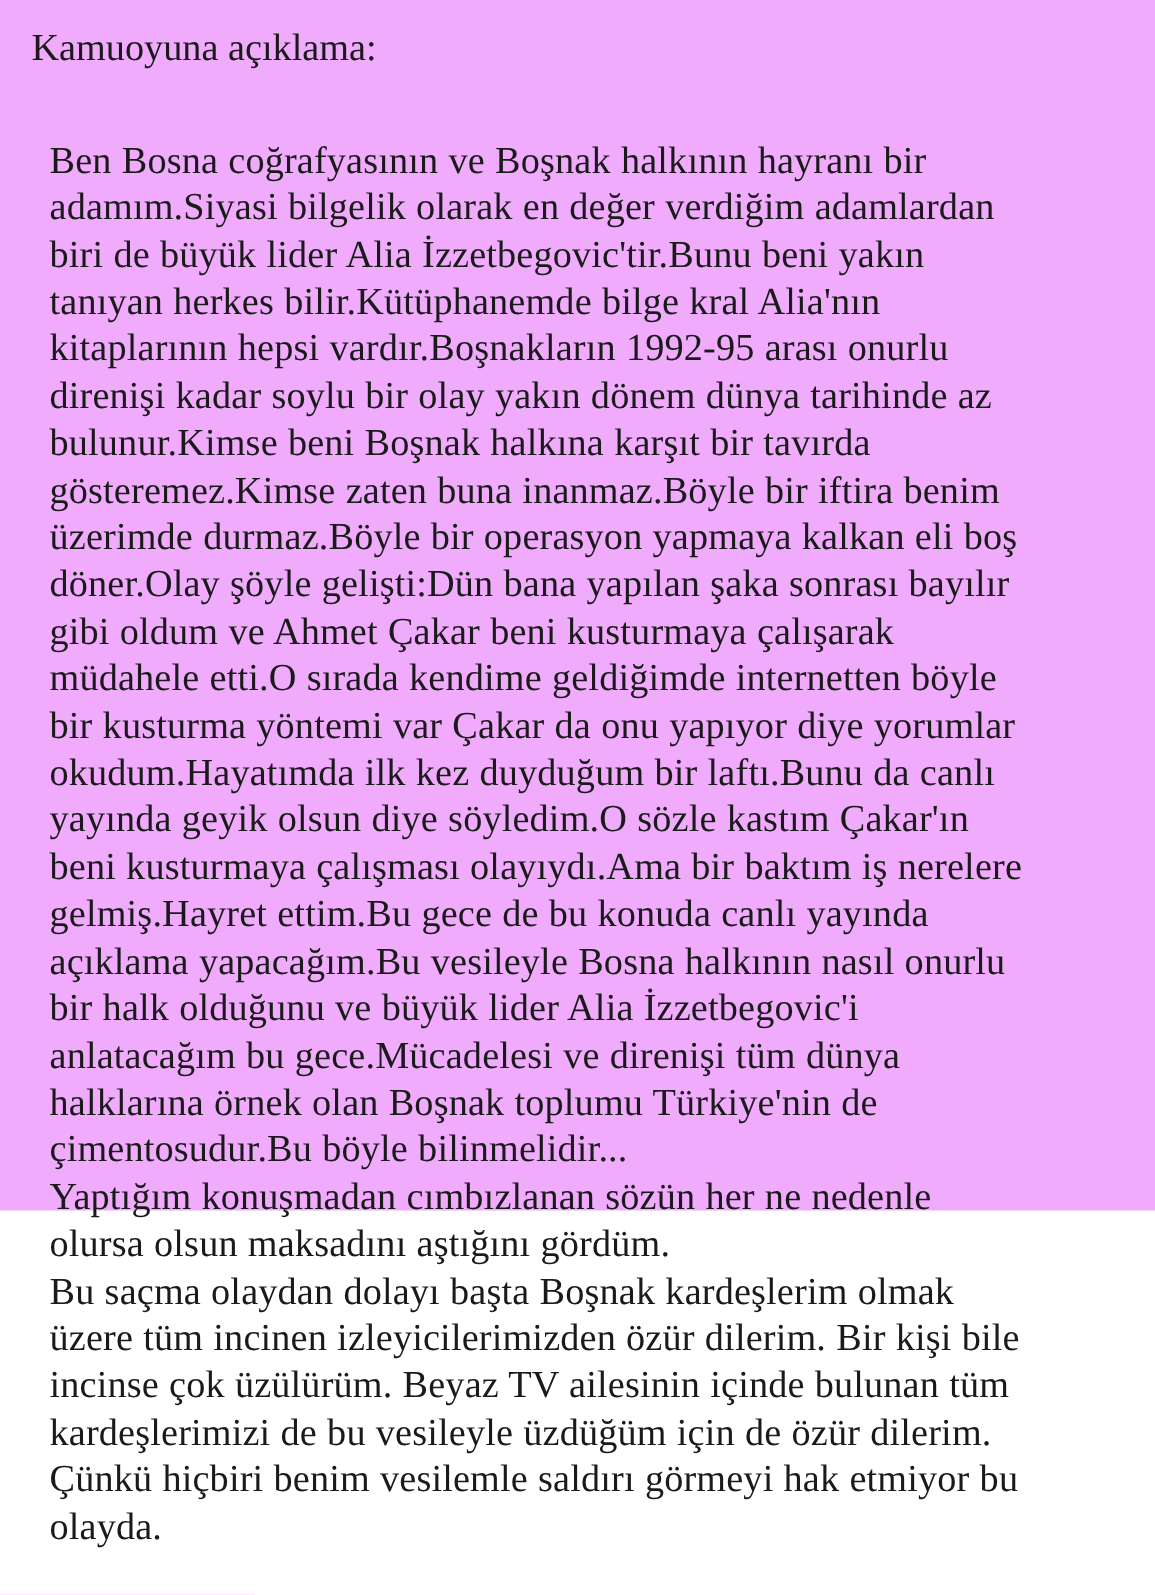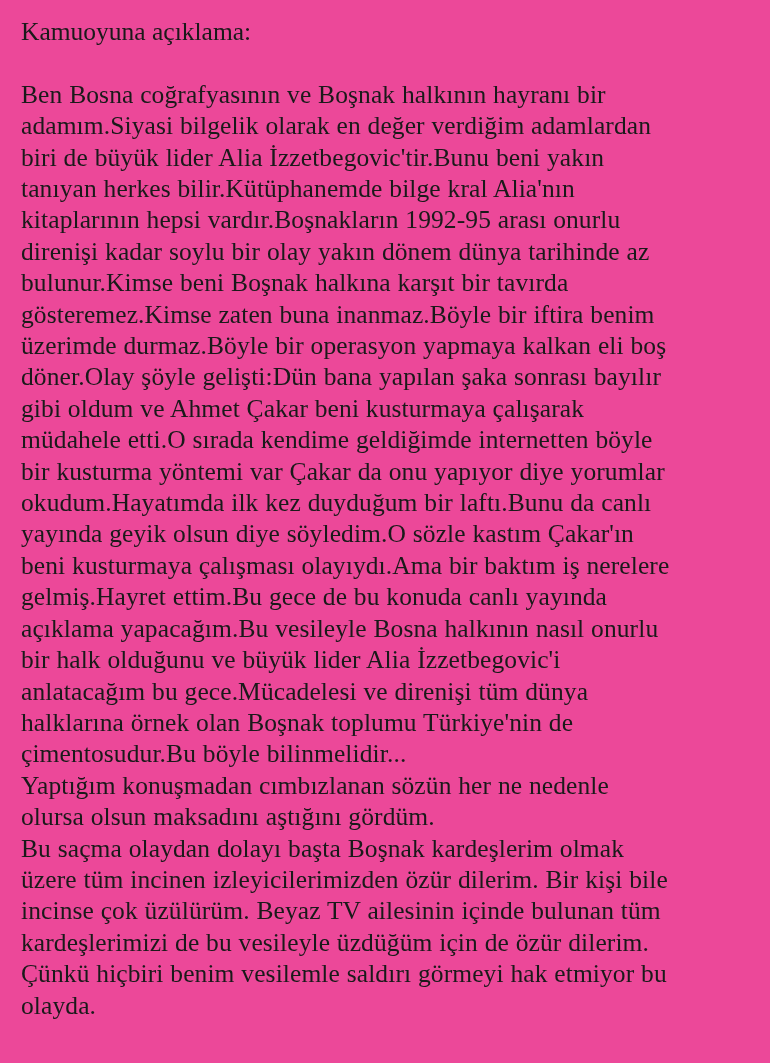--- a/index.html
+++ b/index.html
@@ -12,33 +12,33 @@
     width: 770px;
     height: 1063px;
     overflow: hidden;
     font-family: "Liberation Serif", "DejaVu Serif", serif;
     color: #1a1a1a;
     -webkit-font-smoothing: antialiased;
   }
   .page {
     position: relative;
     width: 770px;
-    height: 1063px;
-    background: #ec4899;
+    height: 807px;
+    background: #f0abfc;
     box-sizing: border-box;
     padding: 16px 24px 0 21px;
   }
   .statement-body {
     font-size: 25.5px;
     line-height: 31.4px;
     letter-spacing: 0.1px;
     word-spacing: 0.3px;
     white-space: pre-wrap;
     text-align: left;
-    margin: 0;
+    margin: 12px;
   }
   .heading-line {
     display: block;
     font-size: 25.5px;
     line-height: 31.4px;
     white-space: pre-wrap;
     margin: 0;
   }
   .spacer-line {
     display: block;

